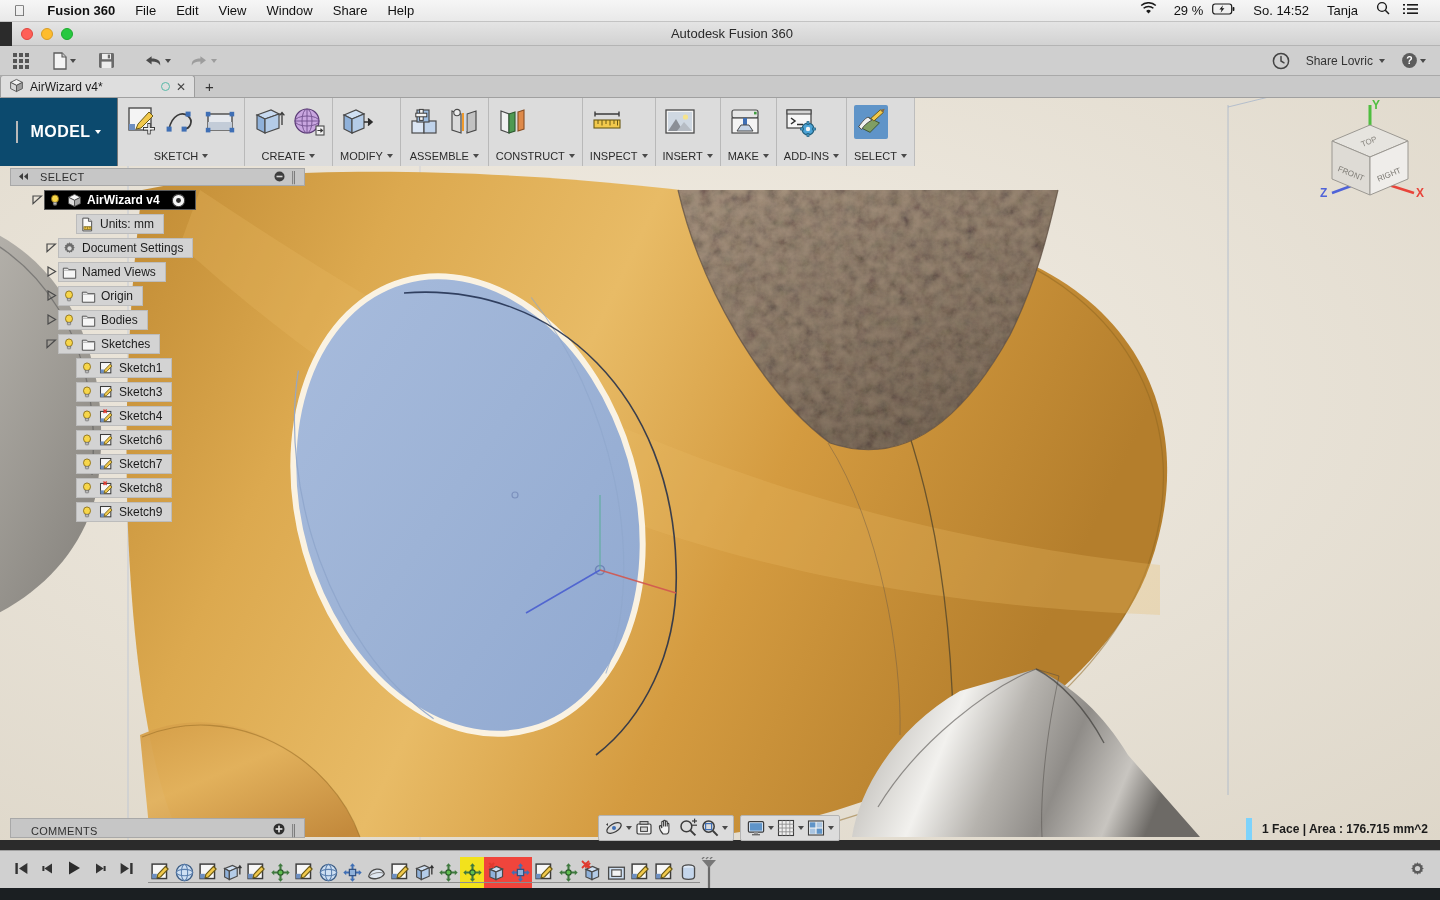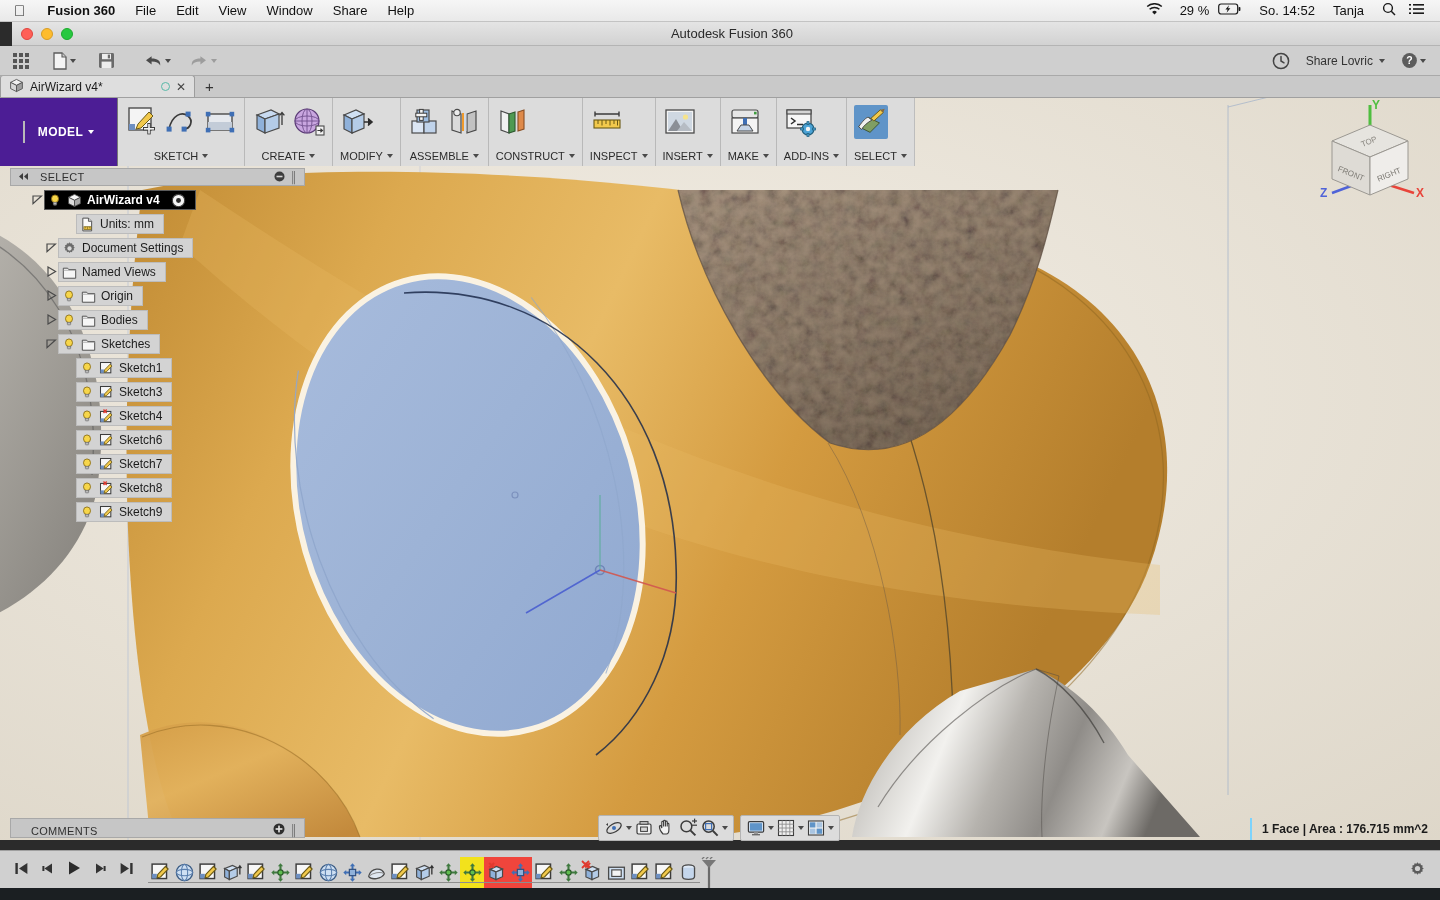--- a/index.html
+++ b/index.html
@@ -13,21 +13,21 @@
   #app { position:relative; width:1440px; height:900px; }
 
   
   .macbar {
     position:absolute; top:0; left:0; width:1440px; height:22px;
     background:linear-gradient(#f6f6f6,#e9e9e9);
     border-bottom:1px solid #c3c3c3;
     display:flex; align-items:center; z-index:40;
   }
   .macbar .left { display:flex; align-items:center; height:22px; }
-  .macbar .right { margin-left:auto; display:flex; align-items:center; height:14px; padding-right:12px; }
+  .macbar .right { margin-left:auto; display:flex; align-items:flex-end; height:14px; padding-right:18px; }
   .mb-item { padding:0 10px; font-size:13px; color:#111; line-height:22px; white-space:nowrap; }
   .mb-item.bold { font-weight:bold; }
   .apple { padding:0 12px 0 14px; font-size:15px; line-height:20px; color:#222; }
   .mb-right-item { padding:0 9px; font-size:13px; color:#111; }
 
   
   .titlebar {
     position:absolute; top:22px; left:12px; width:1440px; height:24px;
     background:linear-gradient(#e4e4e4,#d2d2d2);
     border-bottom:1px solid #b4b4b4;
@@ -75,23 +75,23 @@
   .tab-x { color:#444; font-size:12px; }
   .tab-plus { padding:0 10px; font-size:15px; color:#333; line-height:20px; }
 
   
   .ribbon {
     position:absolute; top:98px; left:0; width:1440px; height:68px;
     z-index:30; display:flex; align-items:stretch;
     pointer-events:none;
   }
   .model-btn {
-    width:118px; background:#4c1d95;
+    width:118px; background:#0c4a6e;
     display:flex; align-items:center; justify-content:center; gap:5px;
-    color:#fff; font-size:12px; font-weight:bold; letter-spacing:.4px;
+    color:#fff; font-size:16px; font-weight:bold; letter-spacing:.4px;
     pointer-events:auto;
     border-right:1px solid #777;
   }
   .model-btn .grip { width:2px;height:22px;border-left:1px solid #b9b9b9;border-right:1px solid #b9b9b9; margin-right:8px;}
   .model-btn .caret { border-top-color:#fff; }
   .rib-panels { display:flex; background:#dcdcdc; border-right:1px solid #bdbdbd; pointer-events:auto; }
   .rib-group {
     display:flex; flex-direction:column; justify-content:space-between;
     padding:3px 7px 2px 7px; border-right:1px solid #b9b9b9;
   }
@@ -144,21 +144,21 @@
   .navbar {
     position:absolute; left:598px; top:-3px; display:flex; gap:6px;
   }
   .navgrp {
     display:flex; align-items:center; gap:2px; padding:2px 5px;
     background:#dcdcdc; border:1px solid #b4b4b4; border-radius:2px;
   }
   .navgrp .ic { width:20px;height:20px; }
   .selinfo {
     position:absolute; right:0; top:0; height:22px;
-    padding:0 12px 0 10px; border-left:2px solid #7dd3fc;
+    padding:0 12px 0 10px; border-left:6px solid #7dd3fc;
     display:flex; align-items:center;
     font-size:12px; font-weight:bold; color:#1b1b1b;
   }
 
   
   .timeline {
     position:absolute; top:850px; left:0; width:1440px; height:38px;
     background:#d0d0d0; border-top:1px solid #9f9f9f; z-index:34;
     display:flex; align-items:center;
   }

